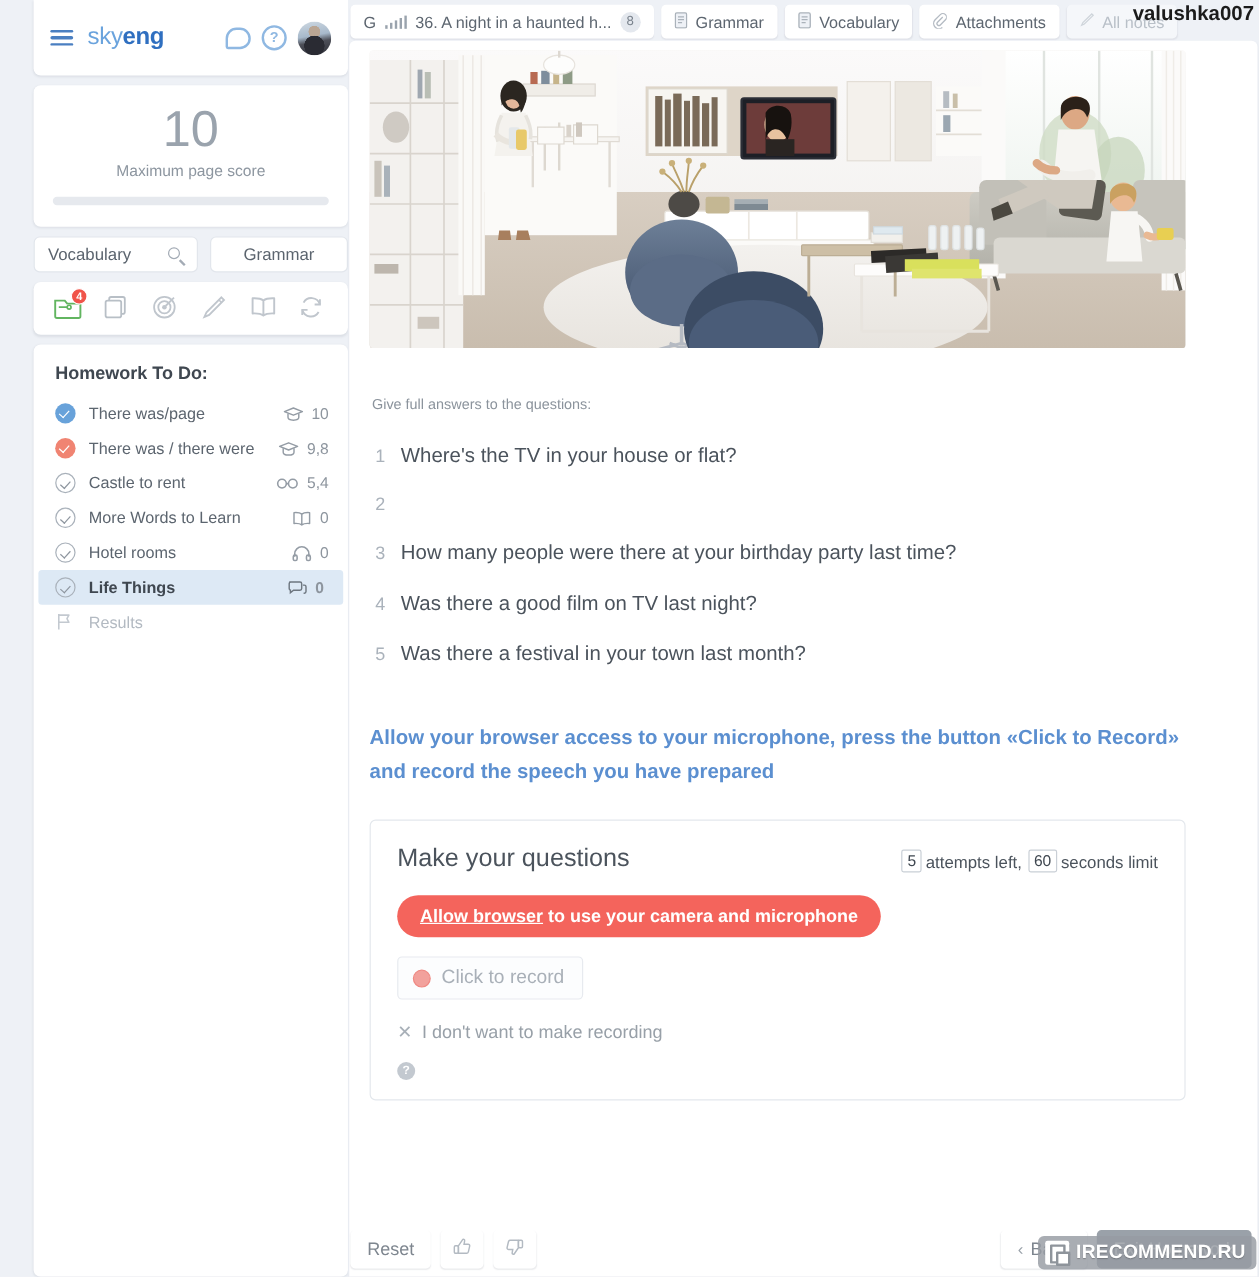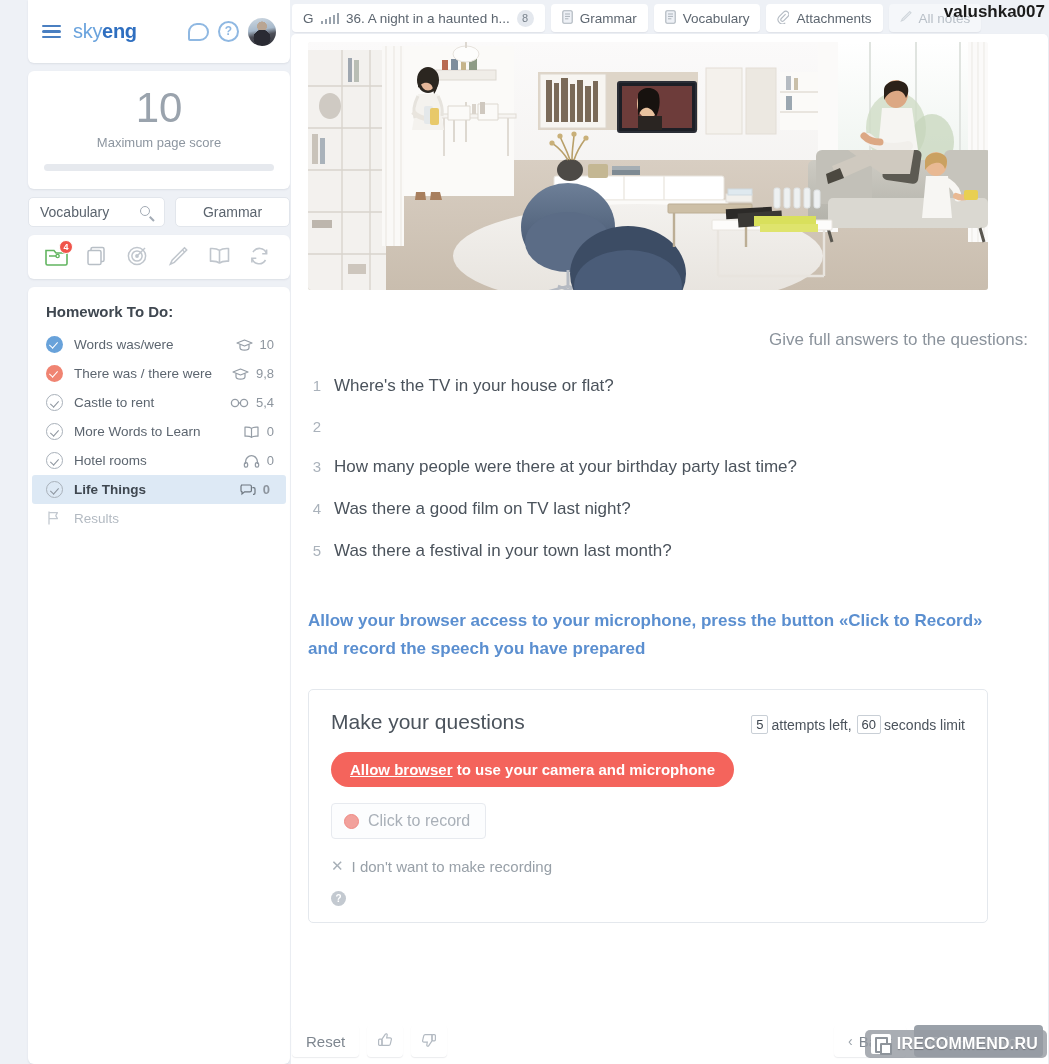--- a/index.html
+++ b/index.html
@@ -142,21 +142,21 @@
     box-shadow: 0 1px 2px rgba(60,70,90,.08);
   }
   .content-inner { padding: 8px 20px 0 17px; }
 
   .hero {
     width: 680px; height: 248px; border-radius: 3px; overflow: hidden; position: relative;
     background: linear-gradient(180deg,#f4f2ef 0%, #e9e6e1 55%, #dfdbd5 100%);
   }
   .hero svg { display: block; }
 
-  .lead { font-size: 17px; color: #8b939c; margin: 40px 0 26px 2px; text-align: right; }
+  .lead { font-size: 12px; color: #8b939c; margin: 40px 0 26px 2px; }
   .qlist { margin: 0 0 0 2px; }
   .qrow { display: flex; gap: 13px; align-items: baseline; margin-bottom: 22px; }
   .qnum { color: #aab2bb; font-size: 15px; width: 11px; text-align: right; }
   .qtext { color: #4b535c; font-size: 17px; }
 
   .notice {
     color: #5b8fd0; font-size: 17px; font-weight: 700; line-height: 28px;
     margin: 46px 0 26px 0; width: 680px;
   }
 
@@ -315,21 +315,21 @@
             <path d="M18.6 4.4v4.4h-4.4M3.9 17.6v-4.4h4.4" fill="none" stroke="#c0c6cd" stroke-width="1.6"></path>
           </svg>
       </span>
     </div>
 
     <div class="card hw-card">
       <div class="hw-title">Homework To Do:</div>
       <div id="hw-list">
           <div class="hw-item">
             <span class="chk blue"></span>
-            <span class="hw-name">Words was/were</span>
+            <span class="hw-name">There was/page</span>
             <span class="hw-right">
               <span>
                 <svg width="17" height="14" viewBox="0 0 17 14">
                   <path d="M8.5 2L16 5l-7.5 3L1 5z" fill="none" stroke="#949ca5" stroke-width="1.2" stroke-linejoin="round"></path>
                   <path d="M4 6.6v3.2c0 1.4 2 2.4 4.5 2.4S13 11.2 13 9.8V6.6" fill="none" stroke="#949ca5" stroke-width="1.2"></path>
                 </svg>
               </span>
               <span>10</span>
             </span>
           </div>

